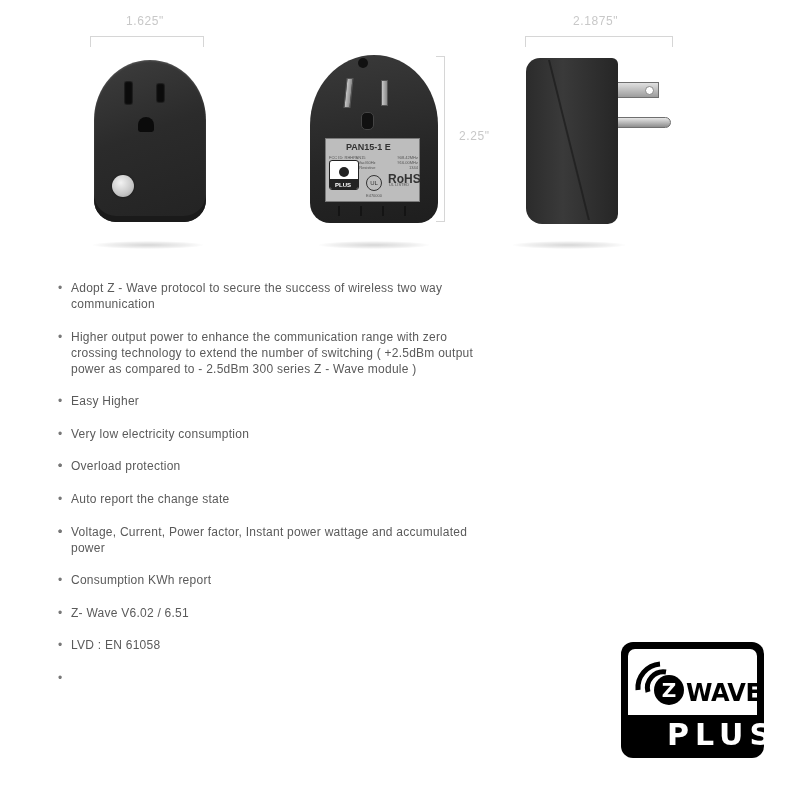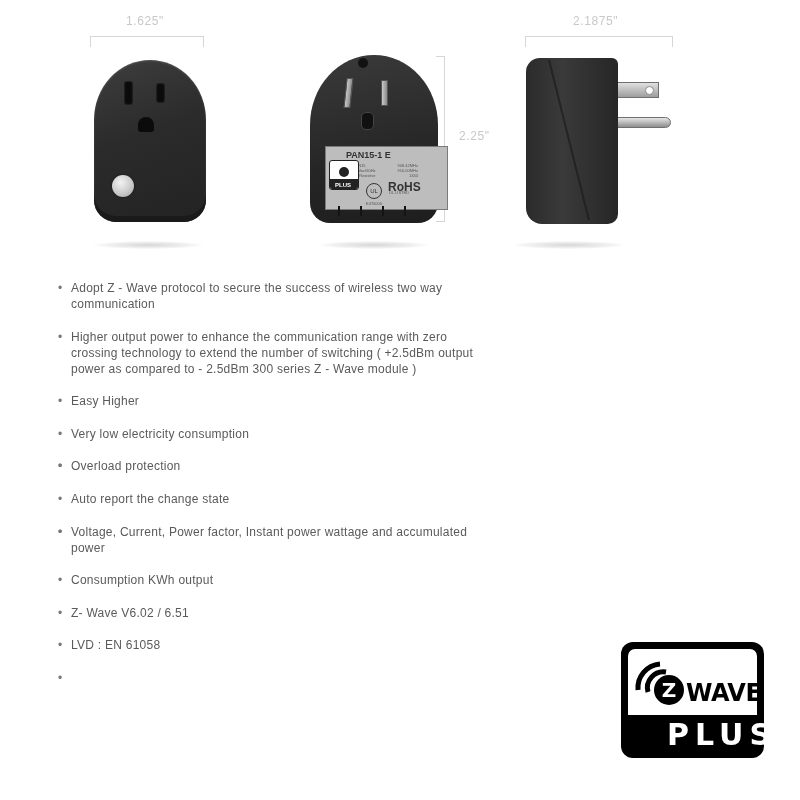--- a/index.html
+++ b/index.html
@@ -21,22 +21,22 @@
   .ground { background: #0b0b0b; border-radius: 10px 10px 3px 3px; }
   .power-btn { width: 22px; height: 22px; border-radius: 50%;
      background: radial-gradient(circle at 40% 35%, #f2f2f2 0%, #c6c6c6 60%, #9a9a9a 100%);
      box-shadow: 0 0 2px rgba(0,0,0,0.6); }
 
   
   .back-body { left: 310px; top: 55px; width: 128px; height: 168px;
      background: linear-gradient(170deg, #3a3a3a 0%, #262626 60%, #1e1e1e 100%);
      border-radius: 64px 64px 20px 20px / 70px 70px 20px 20px; }
   .prong { background: linear-gradient(90deg, #c9c9c9, #8a8a8a); border: 1px solid #555; }
-  .label { left: 325px; top: 146px; width: 93px; height: 62px; background: #bdbdbd;
-     border: 1px solid #7a7a7a; color: #333; padding-left: 28px; }
+  .label { left: 325px; top: 138px; width: 93px; height: 62px; background: #bdbdbd;
+     border: 1px solid #7a7a7a; color: #333; }
   .label-title { font-size: 9px; font-weight: bold; }
   .label-tiny { font-size: 4px; line-height: 5px; color: #555; }
   .mini-zw { left: 329px; top: 160px; width: 28px; height: 28px; background: #fff;
      border: 1px solid #222; border-radius: 3px; overflow: hidden; }
   .ul-mark { width: 14px; height: 14px; border: 1px solid #333; border-radius: 50%;
      font-size: 6px; text-align: center; line-height: 14px; color: #333; }
 
   
   .side-body { left: 526px; top: 58px; width: 92px; height: 166px;
      background: linear-gradient(90deg, #2b2b2b 0%, #3a3a3a 40%, #262626 100%);
@@ -133,21 +133,21 @@
 <ul class="abs features">
   <li><span class="bullet">•</span><span>Adopt Z - Wave protocol to secure the success of wireless two way communication</span></li>
   <li><span class="bullet">•</span><span>Higher output power to enhance the communication range with zero crossing technology to extend the number of switching ( +2.5dBm output power as compared to - 2.5dBm 300 series Z - Wave module )</span></li>
   <li><span class="bullet">•</span><span>Easy Higher</span></li>
   <li><span class="bullet">•</span><span>Very low electricity consumption</span></li>
   <li><span class="bullet">•</span></li>
   <li><span class="bullet">•</span><span>Overload protection</span></li>
   <li><span class="bullet">•</span><span>Auto report the change state</span></li>
   <li><span class="bullet">•</span></li>
   <li><span class="bullet">•</span><span>Voltage, Current, Power factor, Instant power wattage and accumulated power</span></li>
-  <li><span class="bullet">•</span><span>Consumption KWh output</span></li>
+  <li><span class="bullet">•</span><span>Consumption KWh report</span></li>
   <li><span class="bullet">•</span><span>Z- Wave V6.02 / 6.51</span></li>
   <li><span class="bullet">•</span><span>LVD : EN 61058</span></li>
   <li><span class="bullet">•</span></li>
 </ul>
 
 <div>
   <div class="abs zw-logo"></div>
   <div class="abs zw-inner"></div>
   <svg class="abs" style="left:630px; top:652px;" width="50" height="50" viewBox="0 0 50 50">
     <path d="M30 12 A24 24 0 0 0 8 38" fill="none" stroke="#000" stroke-width="5" stroke-linecap="butt"></path>

